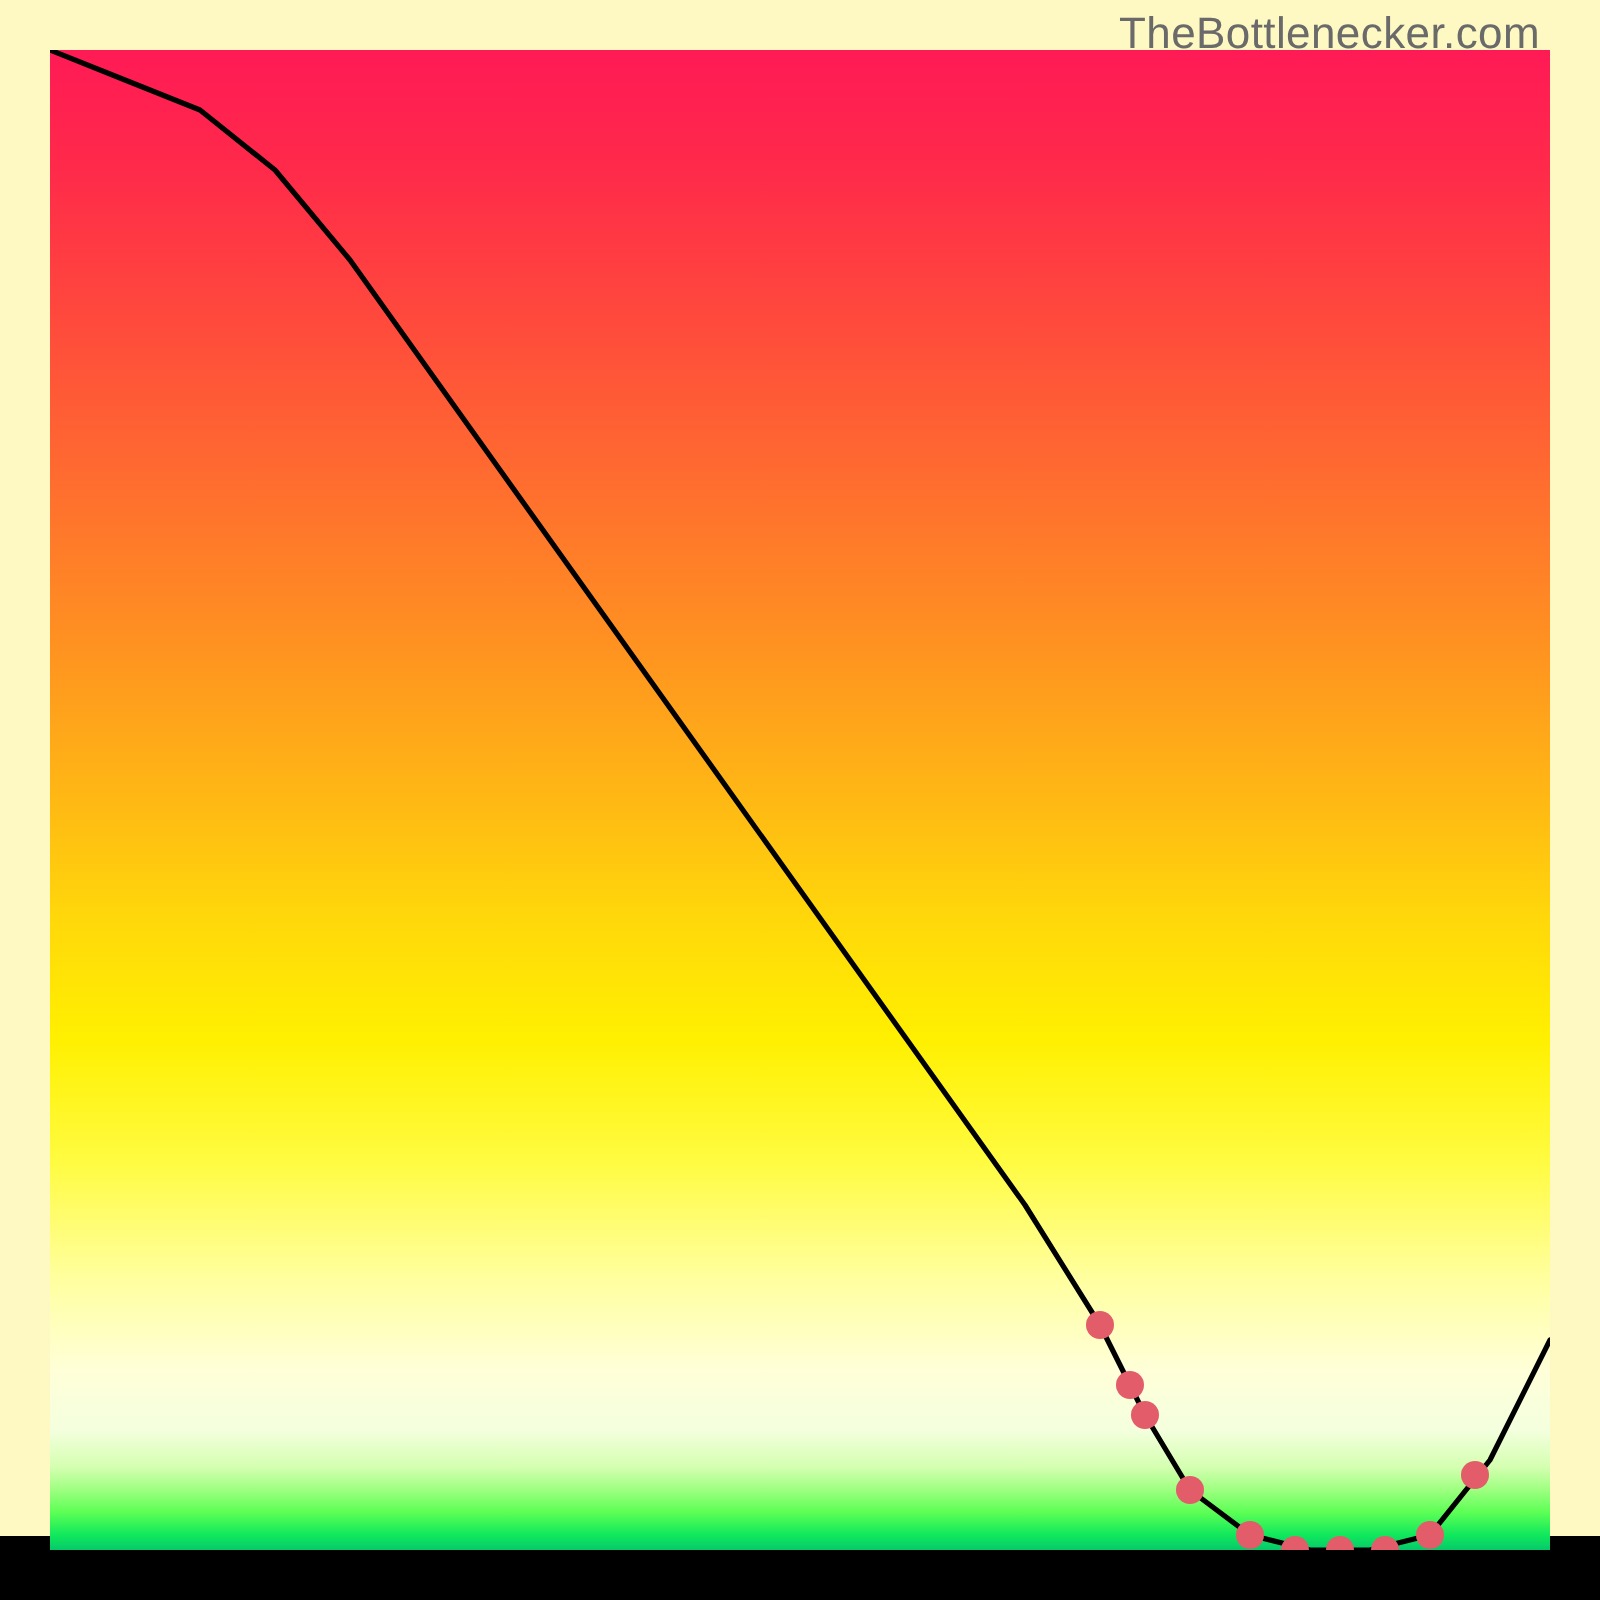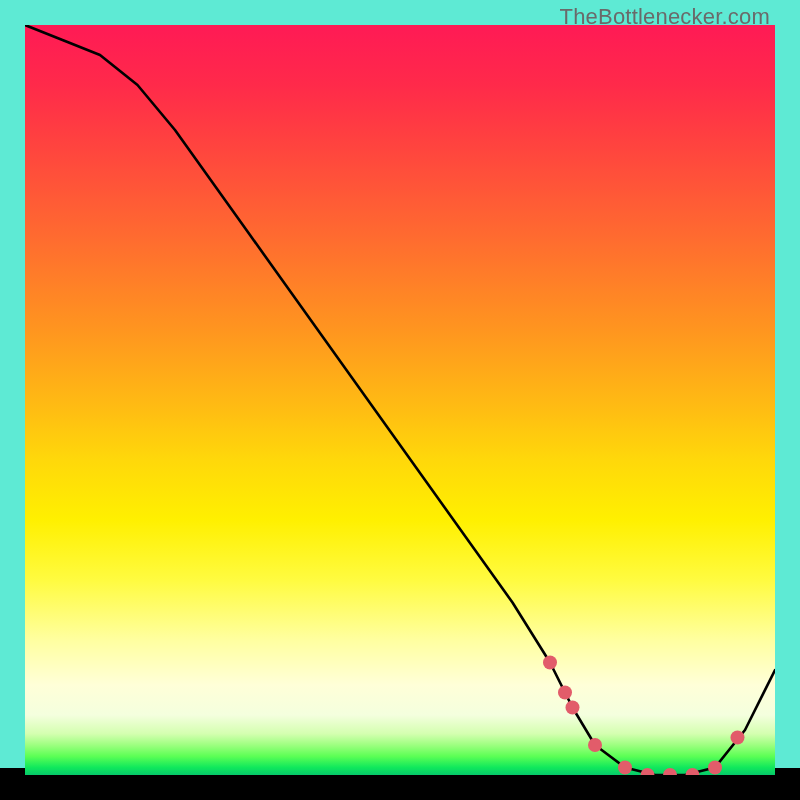--- a/index.html
+++ b/index.html
@@ -8,21 +8,21 @@
     width: 800px;
     height: 800px;
     background: #000;
     overflow: hidden;
     font-family: Arial, Helvetica, sans-serif;
   }
   .stage {
     position: relative;
     width: 800px;
     height: 768px;
-    background: #5eead4;
+    background: #fef9c3;
   }
   .plot {
     position: absolute;
     left: 25px;
     top: 25px;
     width: 750px;
     height: 750px;
   }
   .gradient {
     position: absolute;

